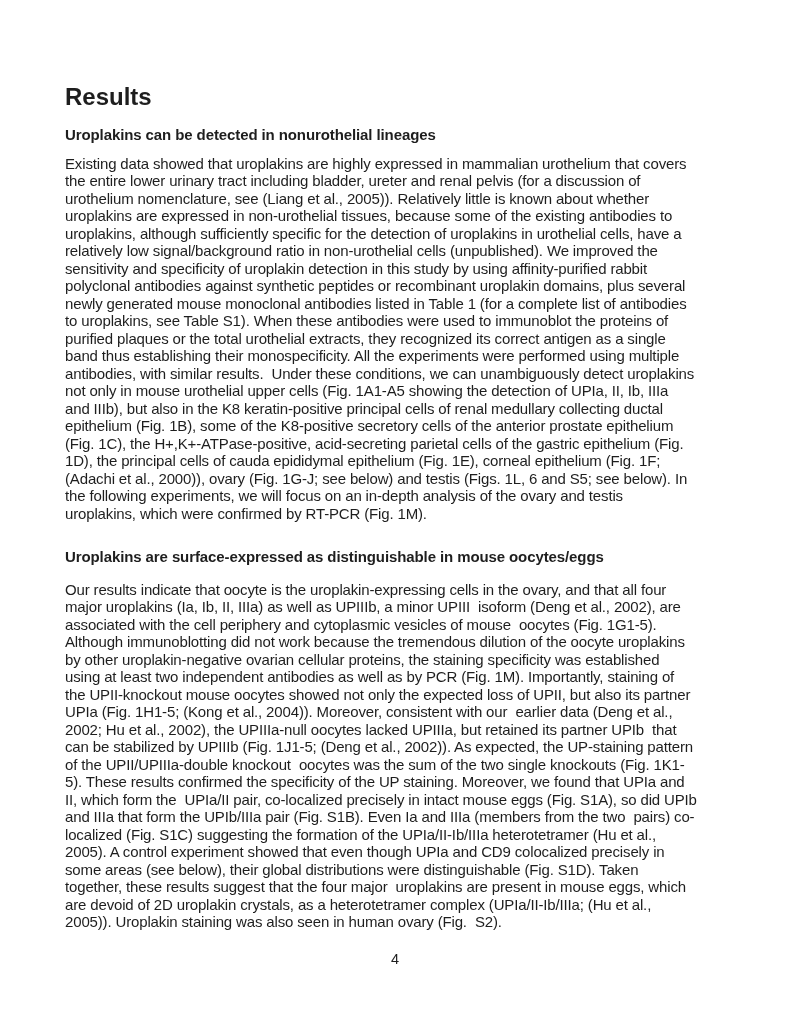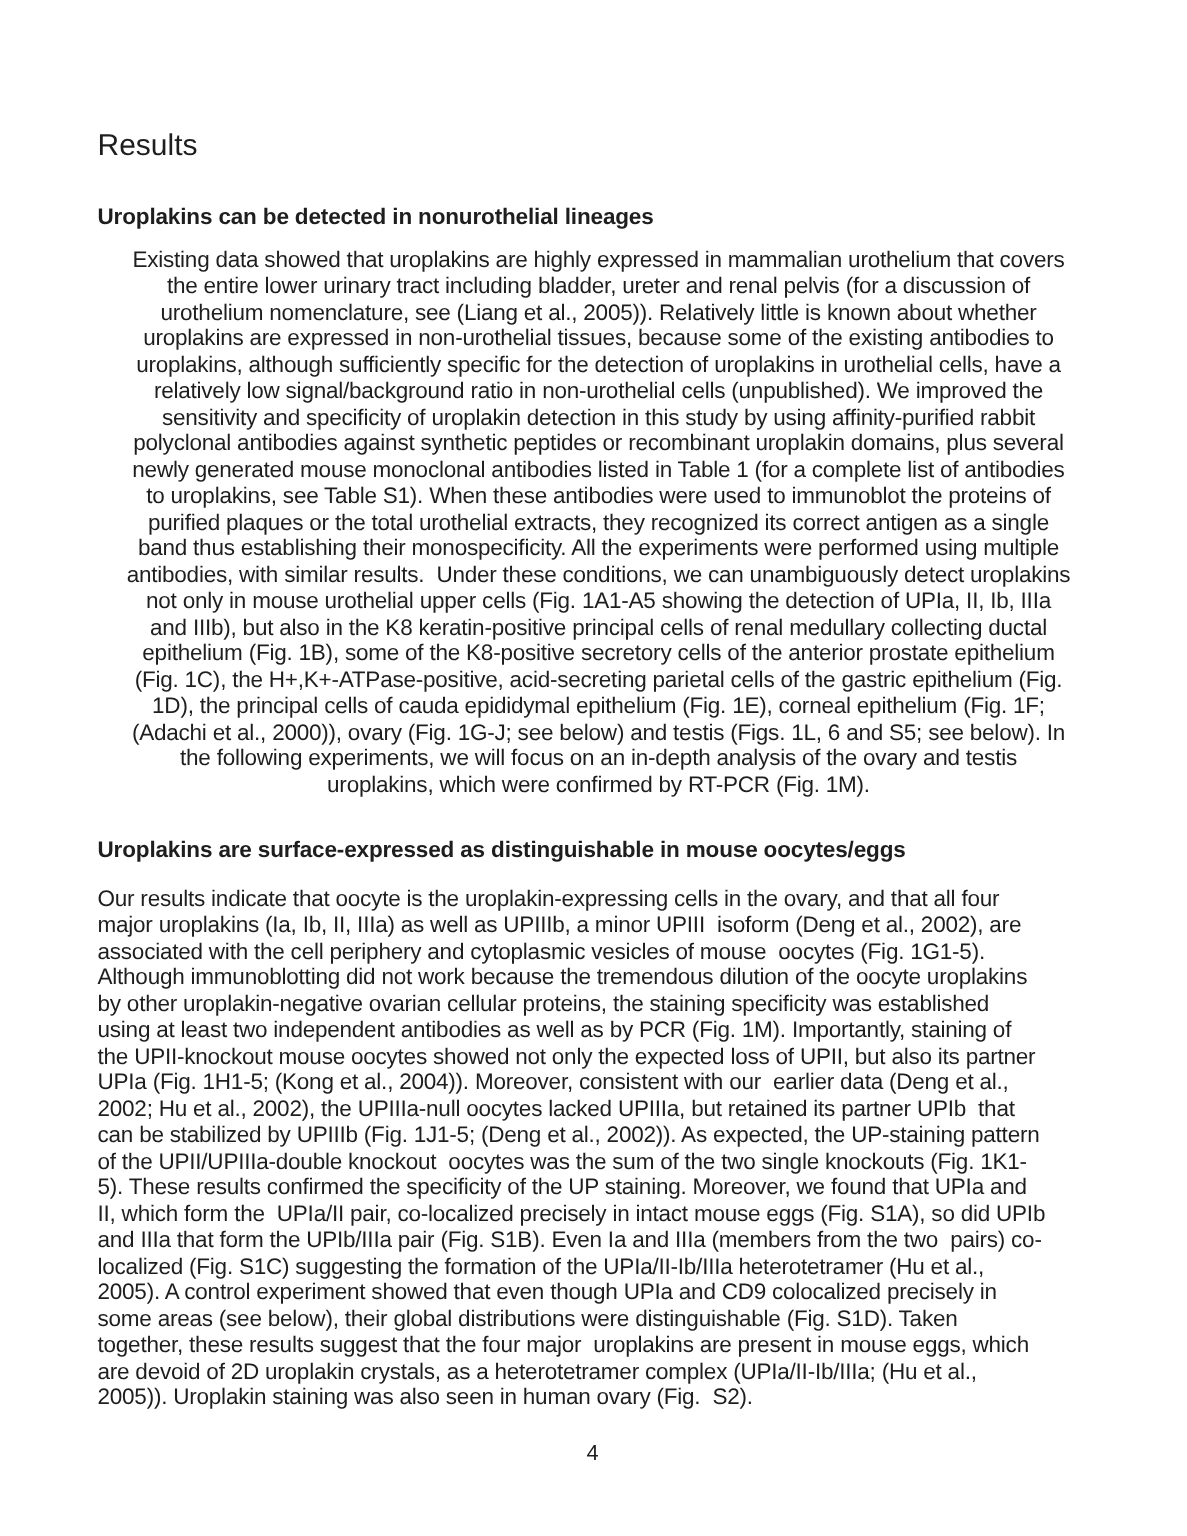--- a/index.html
+++ b/index.html
@@ -15,43 +15,43 @@
     color: #1e1e1e;
   }
   .page {
     box-sizing: border-box;
     width: 791px;
     height: 1024px;
     padding: 86px 58px 0 65px;
     position: relative;
   }
   .doc-title {
-    font-size: 20px;
+    font-size: 24px;
     line-height: 22px;
-    font-weight: normal;
+    font-weight: bold;
     margin: 0;
     letter-spacing: 0;
   }
   .section-heading {
     font-size: 15px;
     line-height: 17.5px;
     font-weight: bold;
     margin: 0;
     letter-spacing: -0.1px;
   }
-  .section-one .section-heading { margin-top: 28px; }
+  .section-one .section-heading { margin-top: 18px; }
   .section-two .section-heading { margin-top: 26px; }
   .body-paragraph {
     font-size: 15px;
     line-height: 17.5px;
     letter-spacing: -0.15px;
     margin: 0;
     white-space: pre;
   }
-  .section-one .body-paragraph { margin-top: 11px; text-align: center; }
+  .section-one .body-paragraph { margin-top: 11px; }
   .section-two .body-paragraph { margin-top: 15px; }
   .page-number {
     margin-top: 20px;
     text-align: center;
     font-size: 14.5px;
     line-height: 17px;
     
     width: 660px;
   }
 </style>

